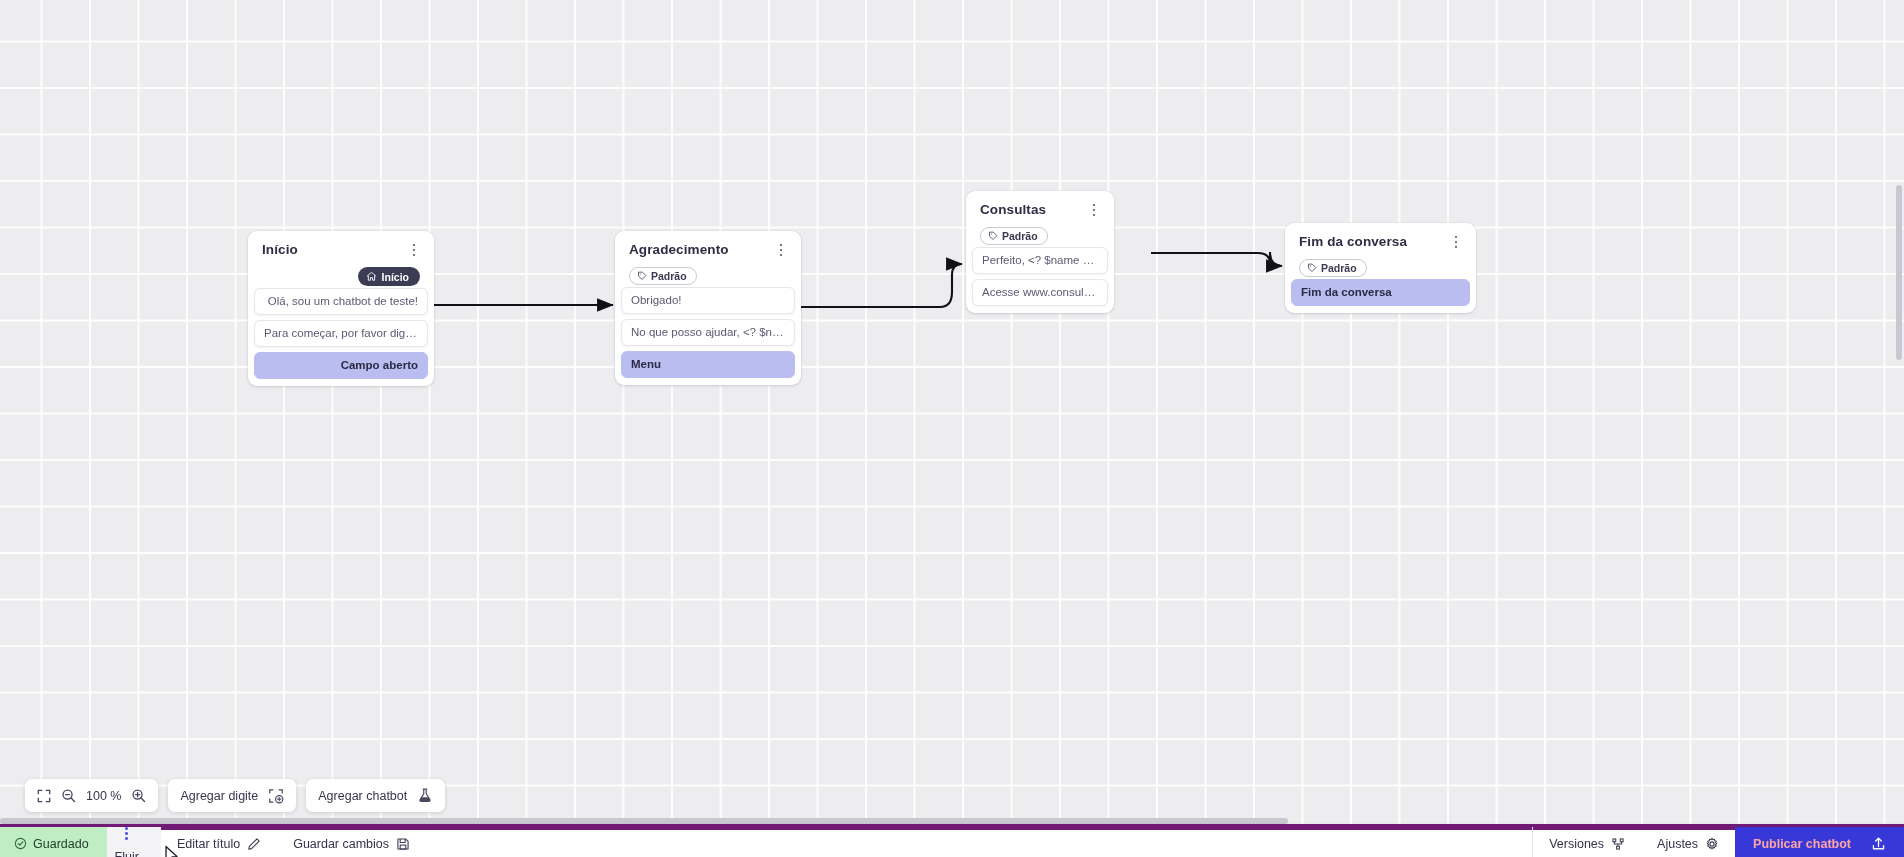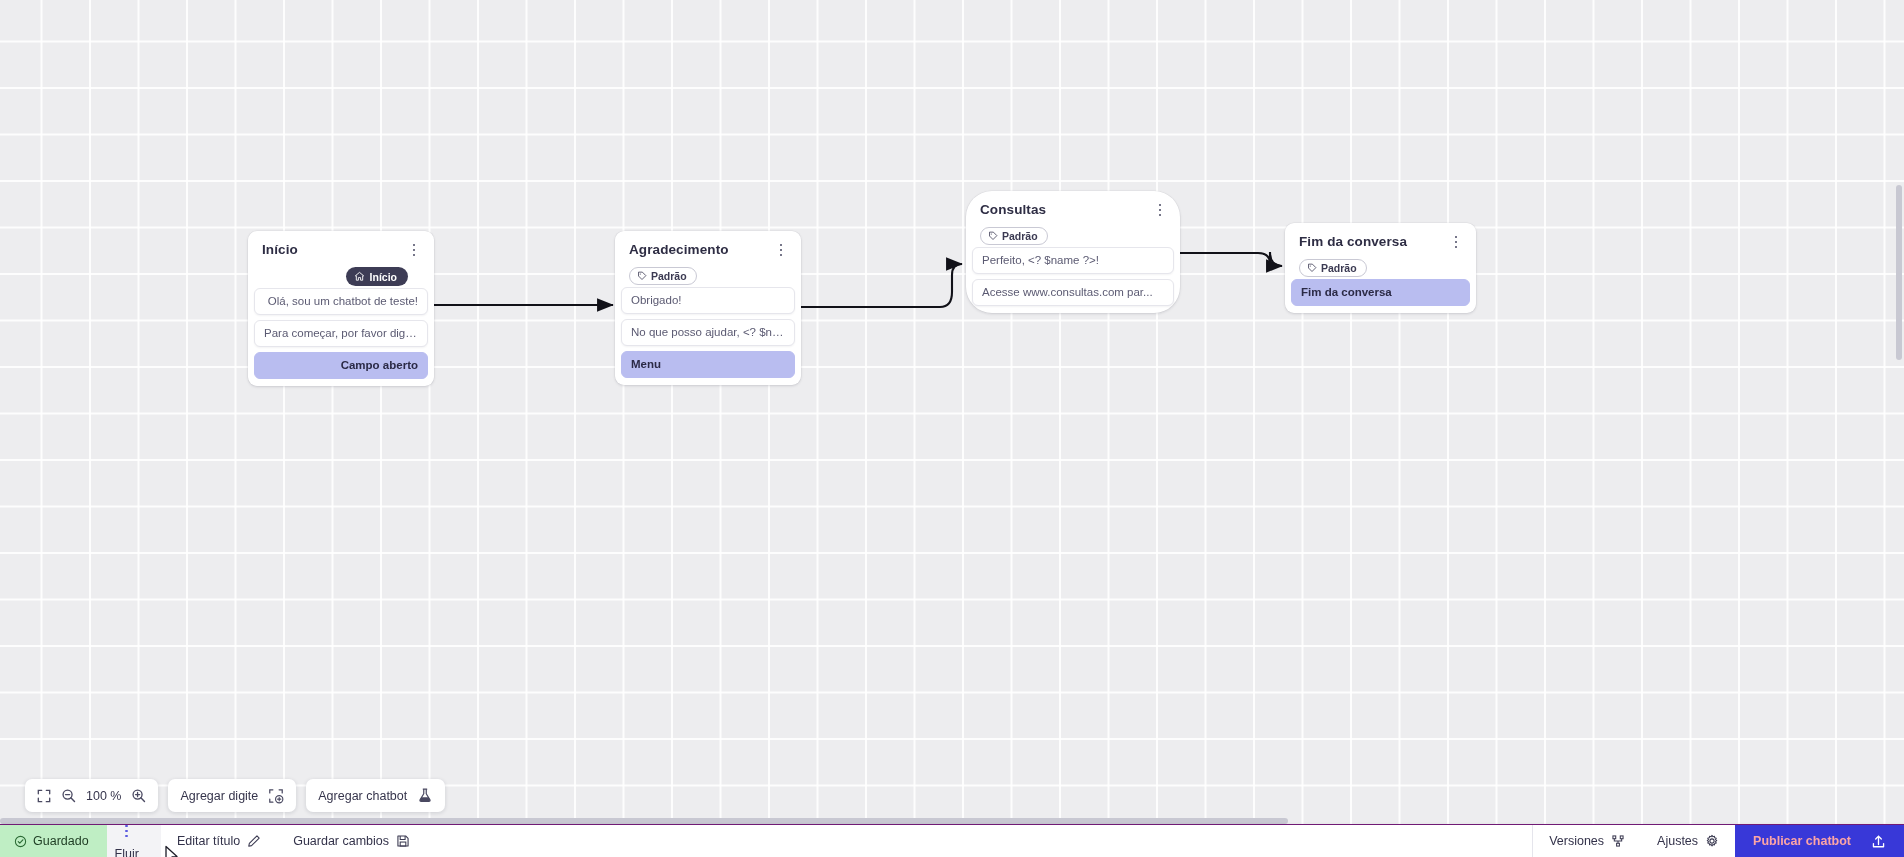--- a/index.html
+++ b/index.html
@@ -62,21 +62,21 @@
     cursor: pointer;
     margin-top: -2px;
   }
   .dots-btn i {
     display: block;
     width: 2.6px; height: 2.6px;
     border-radius: 50%;
     background: #4a4a63;
   }
 
-  .tagrow { padding: 7px 26px 0 14px; }
+  .tagrow { padding: 7px 14px 0 14px; }
 
   .tag-default {
     display: inline-flex;
     align-items: center;
     gap: 4px;
     border: 1.1px solid #c9c9d4;
     border-radius: 20px;
     padding: 2px 9px 2px 7px;
     background: #fff;
     font-size: 10.5px;
@@ -148,21 +148,21 @@
   }
   .tb-zoomval { font-size: 12.5px; color: #36354c; }
   .ico { display: flex; align-items: center; justify-content: center; cursor: pointer; }
 
   
   #statusbar {
     position: absolute;
     left: 0; bottom: 0;
     width: 1904px; height: 33px;
     background: #ffffff;
-    border-top: 1px solid #701a75;
+    border-top: 6px solid #701a75;
     display: flex;
     align-items: center;
     z-index: 30;
     box-shadow: 0 -1px 2px rgba(16,18,40,0.03);
   }
   .saved-chip {
     height: 33px;
     background: #bfeec4;
     display: flex;
     align-items: center;
@@ -299,21 +299,21 @@
         <span>Padrão</span>
       </span>
     </div>
     <div class="rows">
       <div class="row">Obrigado!</div>
       <div class="row">No que posso ajudar, &lt;? $name ...</div>
       <div class="row action">Menu</div>
     </div>
   </div>
 
-  <div class="node" style="left:966px; top:191px; width:214px;border-radius:26px;">
+  <div class="node" style="left:966px; top:191px; width:148px;">
     <div class="node-head">
       <span class="node-title">Consultas</span>
       <span class="dots-btn">
         <i></i>
           <i></i>
           <i></i>
       </span>
     </div>
     <div class="tagrow">
       <span class="tag-default">

